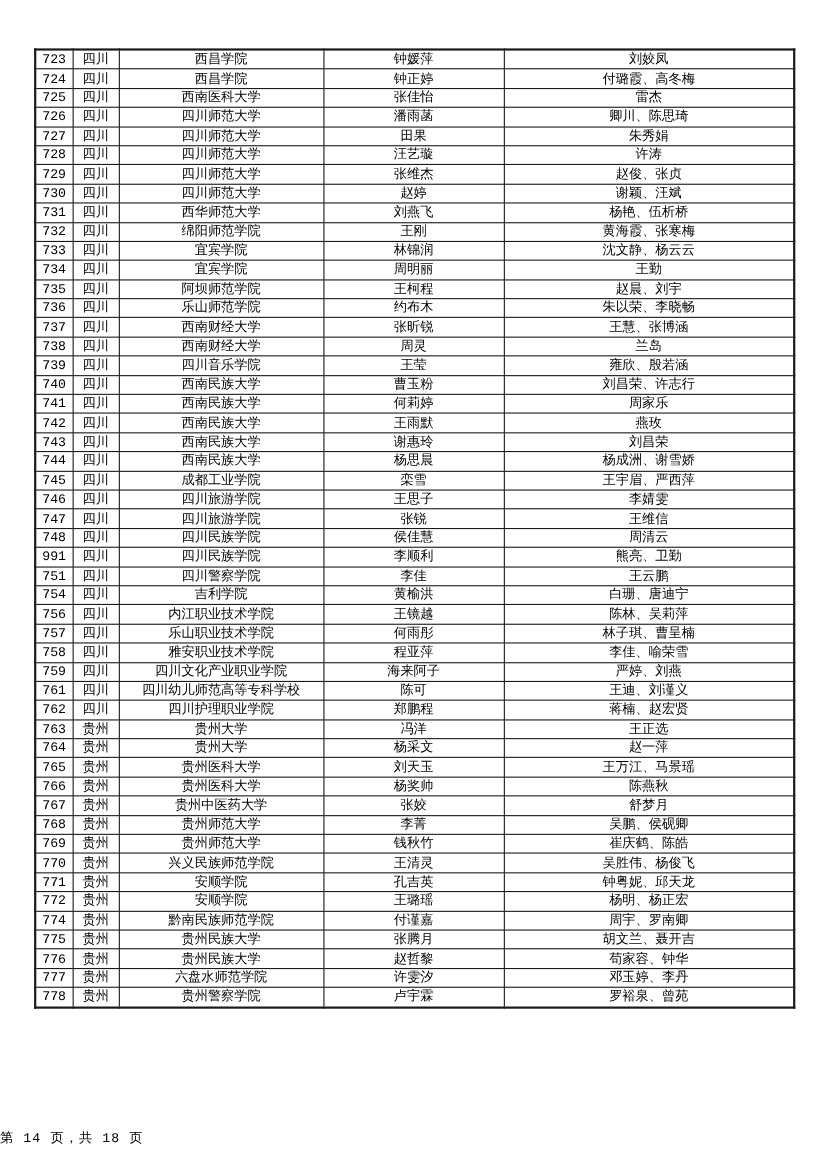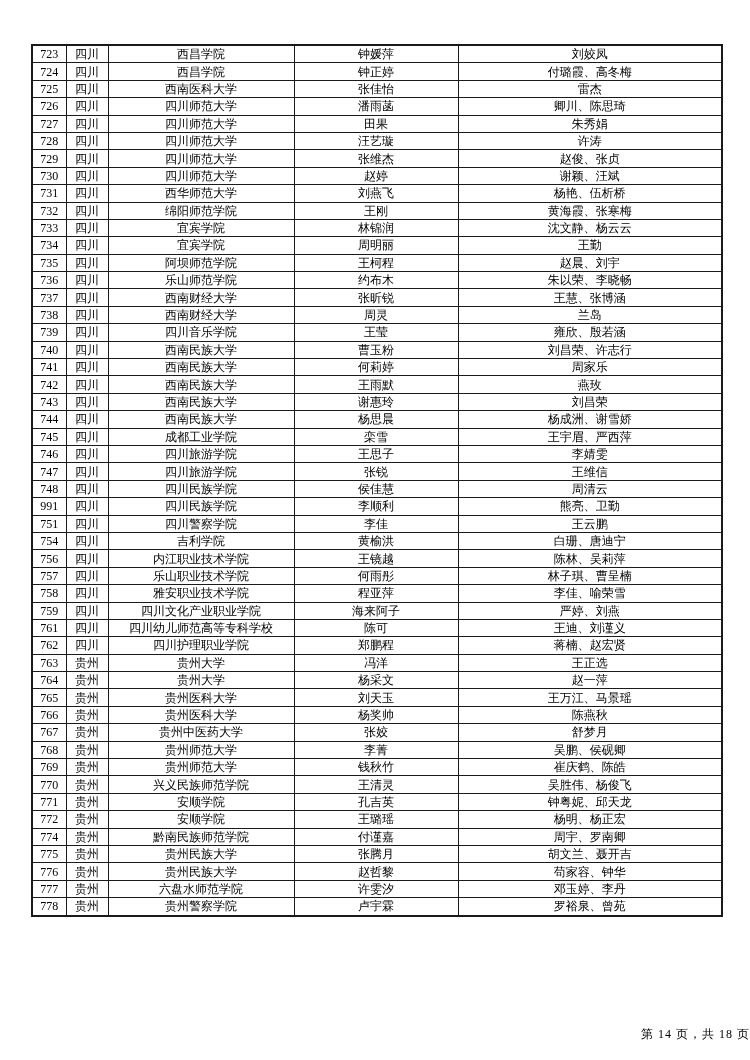--- a/index.html
+++ b/index.html
@@ -11,20 +11,21 @@
     font-family: "Liberation Serif", "DejaVu Serif", serif;
     color: #000000;
     position: relative;
   }
   .page {
     position: relative;
     width: 750px;
     height: 1060px;
     background: #ffffff;
     overflow: hidden;
+    font-family: Liberation Mono, monospace;
   }
   table.roster {
     position: absolute;
     left: 31px;
     top: 44px;
     width: 690px;
     border-collapse: collapse;
     table-layout: fixed;
     border: 2px solid #1a1a1a;
   }
@@ -37,21 +38,21 @@
     text-align: center;
     vertical-align: middle;
     white-space: nowrap;
     overflow: hidden;
   }
   .footer {
     position: absolute;
     left: 0;
     top: 1026px;
     width: 750px;
-    text-align: right;
+    text-align: left;
     font-size: 12px;
     letter-spacing: 1px;
   }
 </style>
 </head>
 <body>
 
 <div class="page">
 
   <table class="roster">

